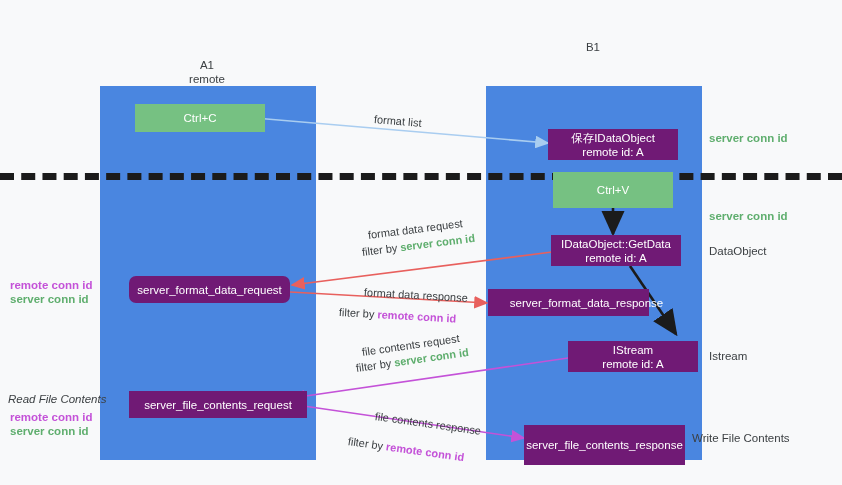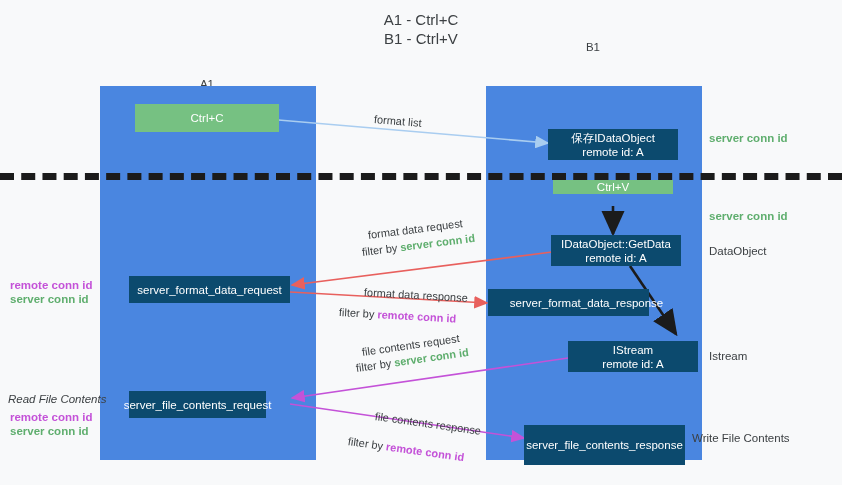--- a/index.html
+++ b/index.html
@@ -31,21 +31,21 @@
   
   .lane{position:absolute;background:#4a86e0;}
 
   
   .box{
     position:absolute;box-sizing:border-box;
     display:flex;flex-direction:column;align-items:center;justify-content:center;
     color:#ffffff;font-size:11.5px;line-height:14px;text-align:center;
   }
   .box.green{background:#76c182;}
-  .box.orange{background:#0c4a6e;}
+  .box.orange{background:#701a75;}
   .box span{display:block;white-space:nowrap;}
 
   
   .ann{position:absolute;font-size:11.5px;line-height:15px;white-space:nowrap;}
   .ann.green{color:#5fae6e;font-weight:bold;}
   .ann.purple{color:#c452d8;font-weight:bold;}
   .ann.dark{color:#3c4043;}
 
   
   .cap{
@@ -59,27 +59,24 @@
   .divider{
     position:absolute;left:0;width:842px;height:0;
     border-top:7px dashed #1b1b1b;
   }
 </style>
 </head>
 <body>
 
 <div id="stage">
 
-  <div class="title">
-    <div>A1 - Ctrl+C</div>
-    <div>B1 - Ctrl+V</div>
-  </div>
 
-  <div class="colhead" style="left:107px;top:58px;margin-top:19px;">
+  <div class="colhead" style="left:107px;top:58px;">
     <div class="l1">A1</div>
+    <div class="l2">remote</div>
   </div>
   <div class="colhead" style="left:493px;top:40px;">
     <div class="l1">B1</div>
   </div>
 
   <div class="lane" style="left:100px;top:86px;width:216px;height:374px;"></div>
   <div class="lane" style="left:486px;top:86px;width:216px;height:374px;"></div>
 
   <svg id="wires" viewBox="0 0 842 485">
     <defs>
@@ -107,38 +104,38 @@
 
     <line x1="630" y1="266" x2="676" y2="334" stroke="#1b1b1b" stroke-width="2.6" marker-end="url(#ah-black)"></line>
 
     <line x1="568" y1="358" x2="292" y2="398" stroke="#c452d8" stroke-width="1.6" marker-end="url(#ah-purple)"></line>
 
     <line x1="290" y1="404" x2="524" y2="438" stroke="#c452d8" stroke-width="1.6" marker-end="url(#ah-purple)"></line>
   </svg>
 
   <div class="divider" style="top:173px;"></div>
 
-  <div class="box green" style="left:135px;top:104px;width:144px;height:28px;">
+  <div class="box green" style="left:135px;top:104px;width:130px;height:28px;">
     <span>Ctrl+C</span>
   </div>
 
-  <div class="box orange" style="left:129px;top:276px;width:161px;height:27px;">
+  <div class="box orange" style="left:129px;top:276px;width:161px;height:27px;border-radius:7px;">
     <span>server_format_data_request</span>
   </div>
 
-  <div class="box orange" style="left:129px;top:391px;width:137px;height:27px;">
+  <div class="box orange" style="left:129px;top:391px;width:178px;height:27px;">
     <span>server_file_contents_request</span>
   </div>
 
   <div class="box orange" style="left:548px;top:129px;width:130px;height:31px;">
     <span>保存IDataObject</span>
     <span>remote id: A</span>
   </div>
 
-  <div class="box green" style="left:553px;top:180px;width:120px;height:14px;">
+  <div class="box green" style="left:553px;top:172px;width:120px;height:36px;">
     <span>Ctrl+V</span>
   </div>
 
   <div class="box orange" style="left:551px;top:235px;width:130px;height:31px;">
     <span>IDataObject::GetData</span>
     <span>remote id: A</span>
   </div>
 
   <div class="box orange" style="left:488px;top:289px;width:161px;height:27px;padding-left:36px;">
     <span>server_format_data_response</span>

